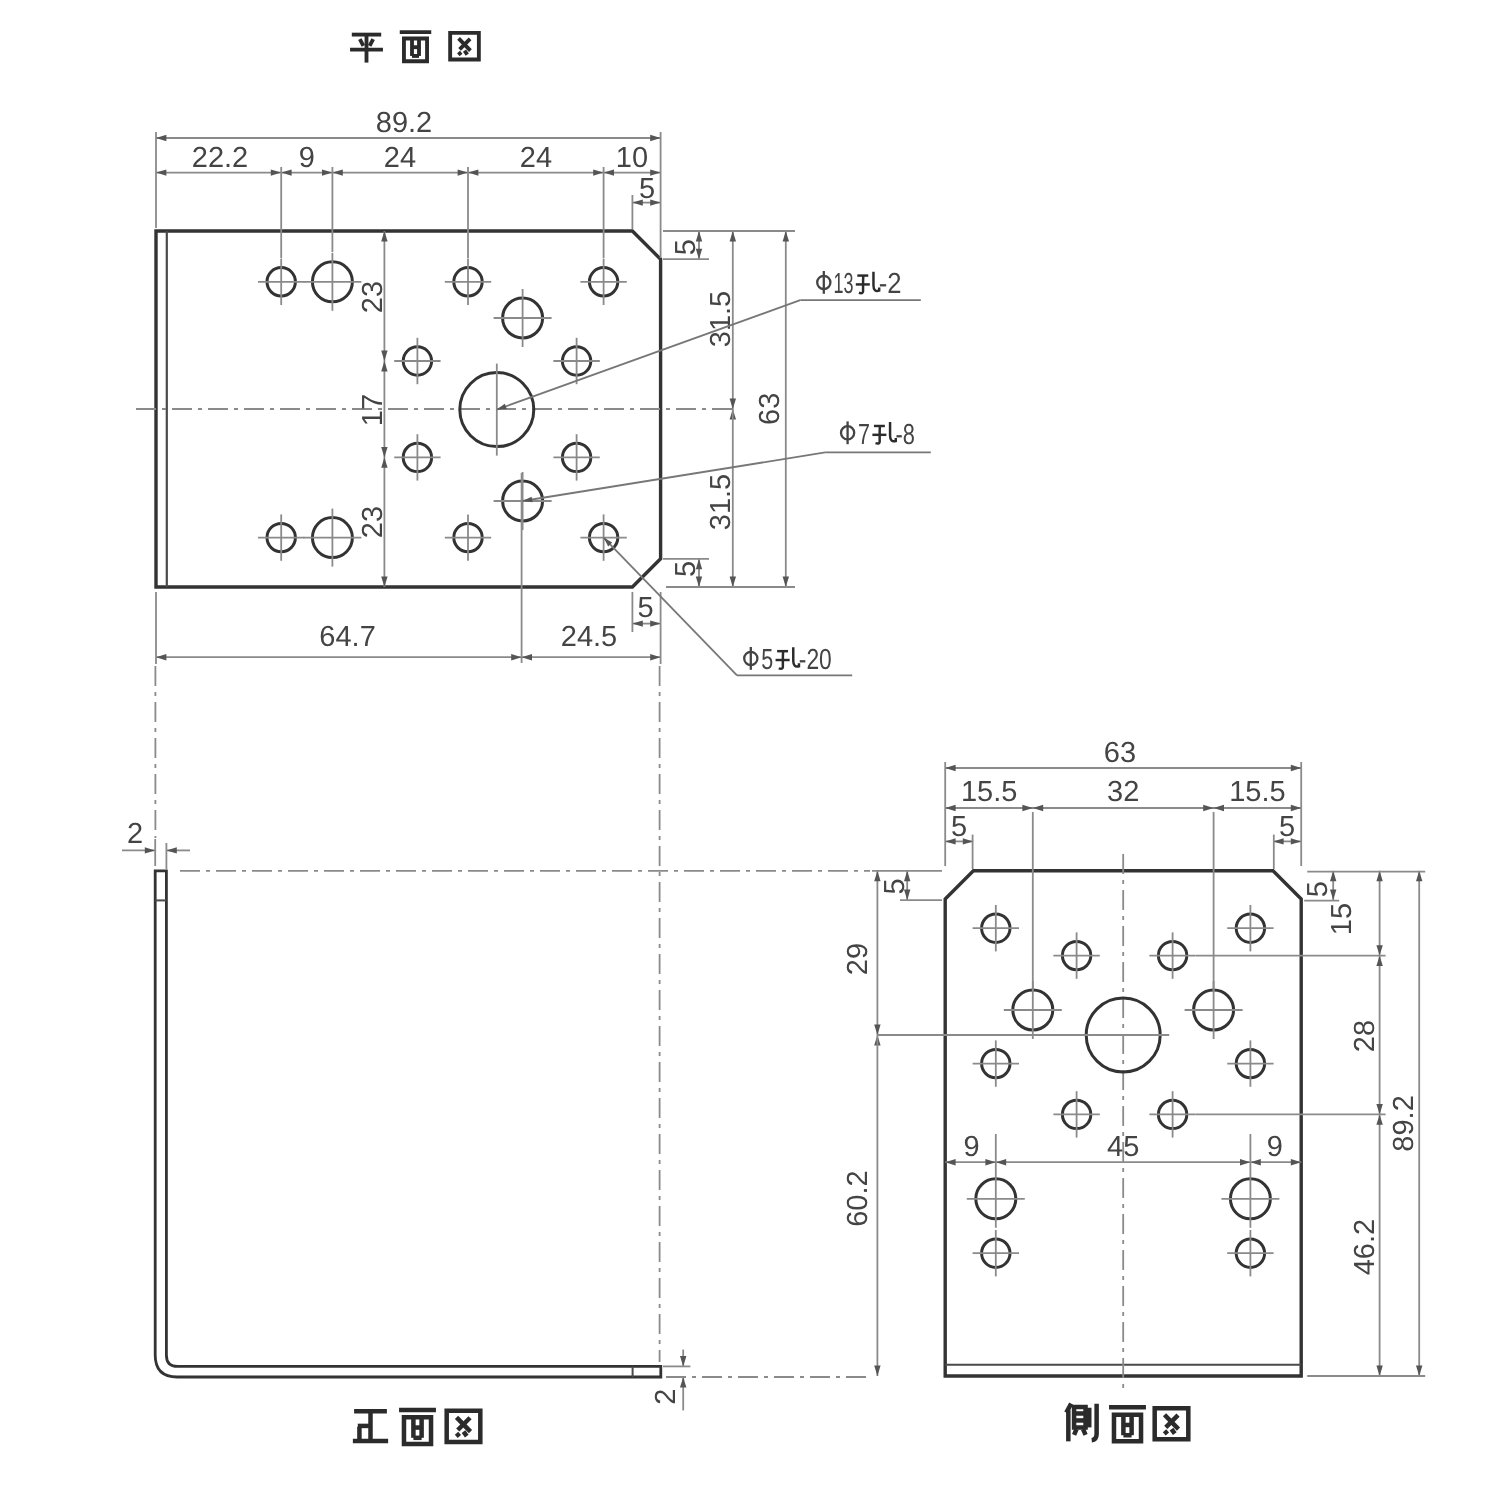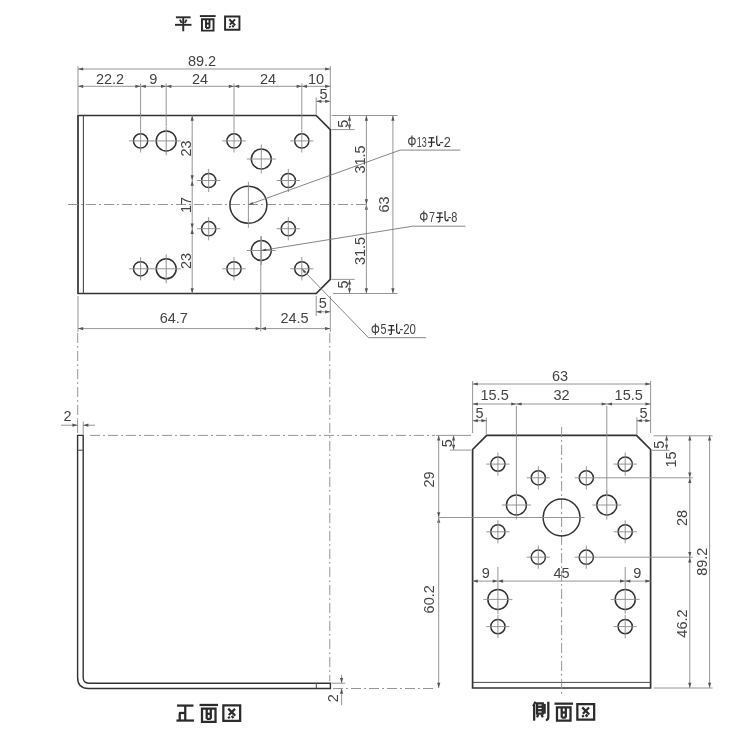--- a/index.html
+++ b/index.html
@@ -1,16 +1,16 @@
 <!DOCTYPE html>
 <html><head>
 <meta charset="utf-8">
 <style>
 html,body{margin:0;padding:0;background:#ffffff;}
-#wrap{width:750px;height:750px;position:relative;background:#ffffff;overflow:hidden;}
+#wrap{width:750px;height:750px;position:relative;background:#ffffff;overflow:hidden;border-radius:30px;}
 </style>
 </head>
 <body>
 
 <div id="wrap">
 <svg width="750" height="750" viewBox="0 0 750 750">
 
 <g>
 <g transform="translate(174.5 13.8) scale(0.1750)">
 <path d="M8 20 H92" stroke="#2b2b2b" stroke-width="11" fill="none"></path>

